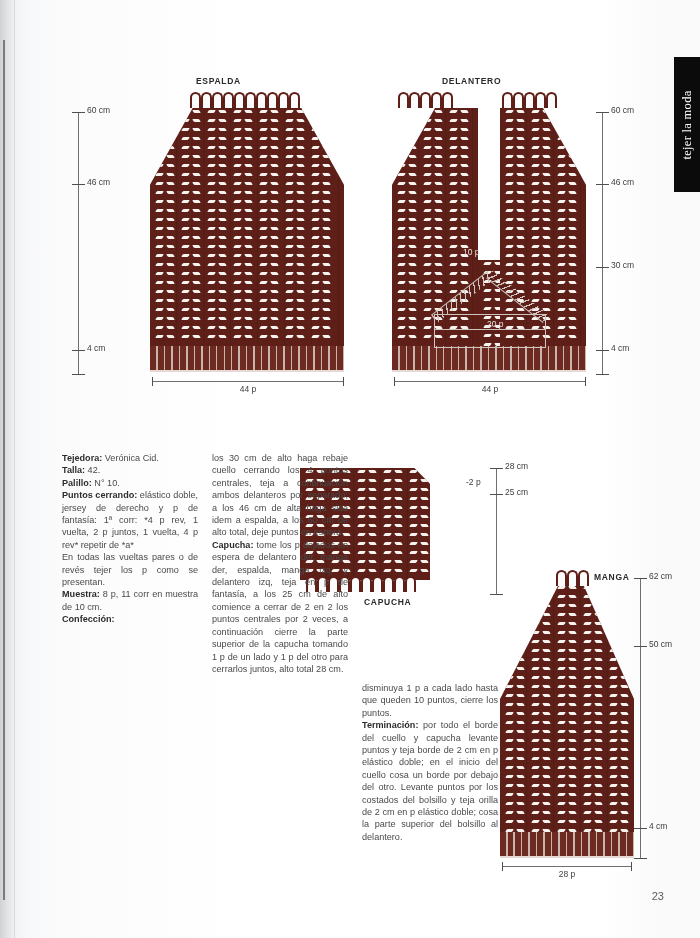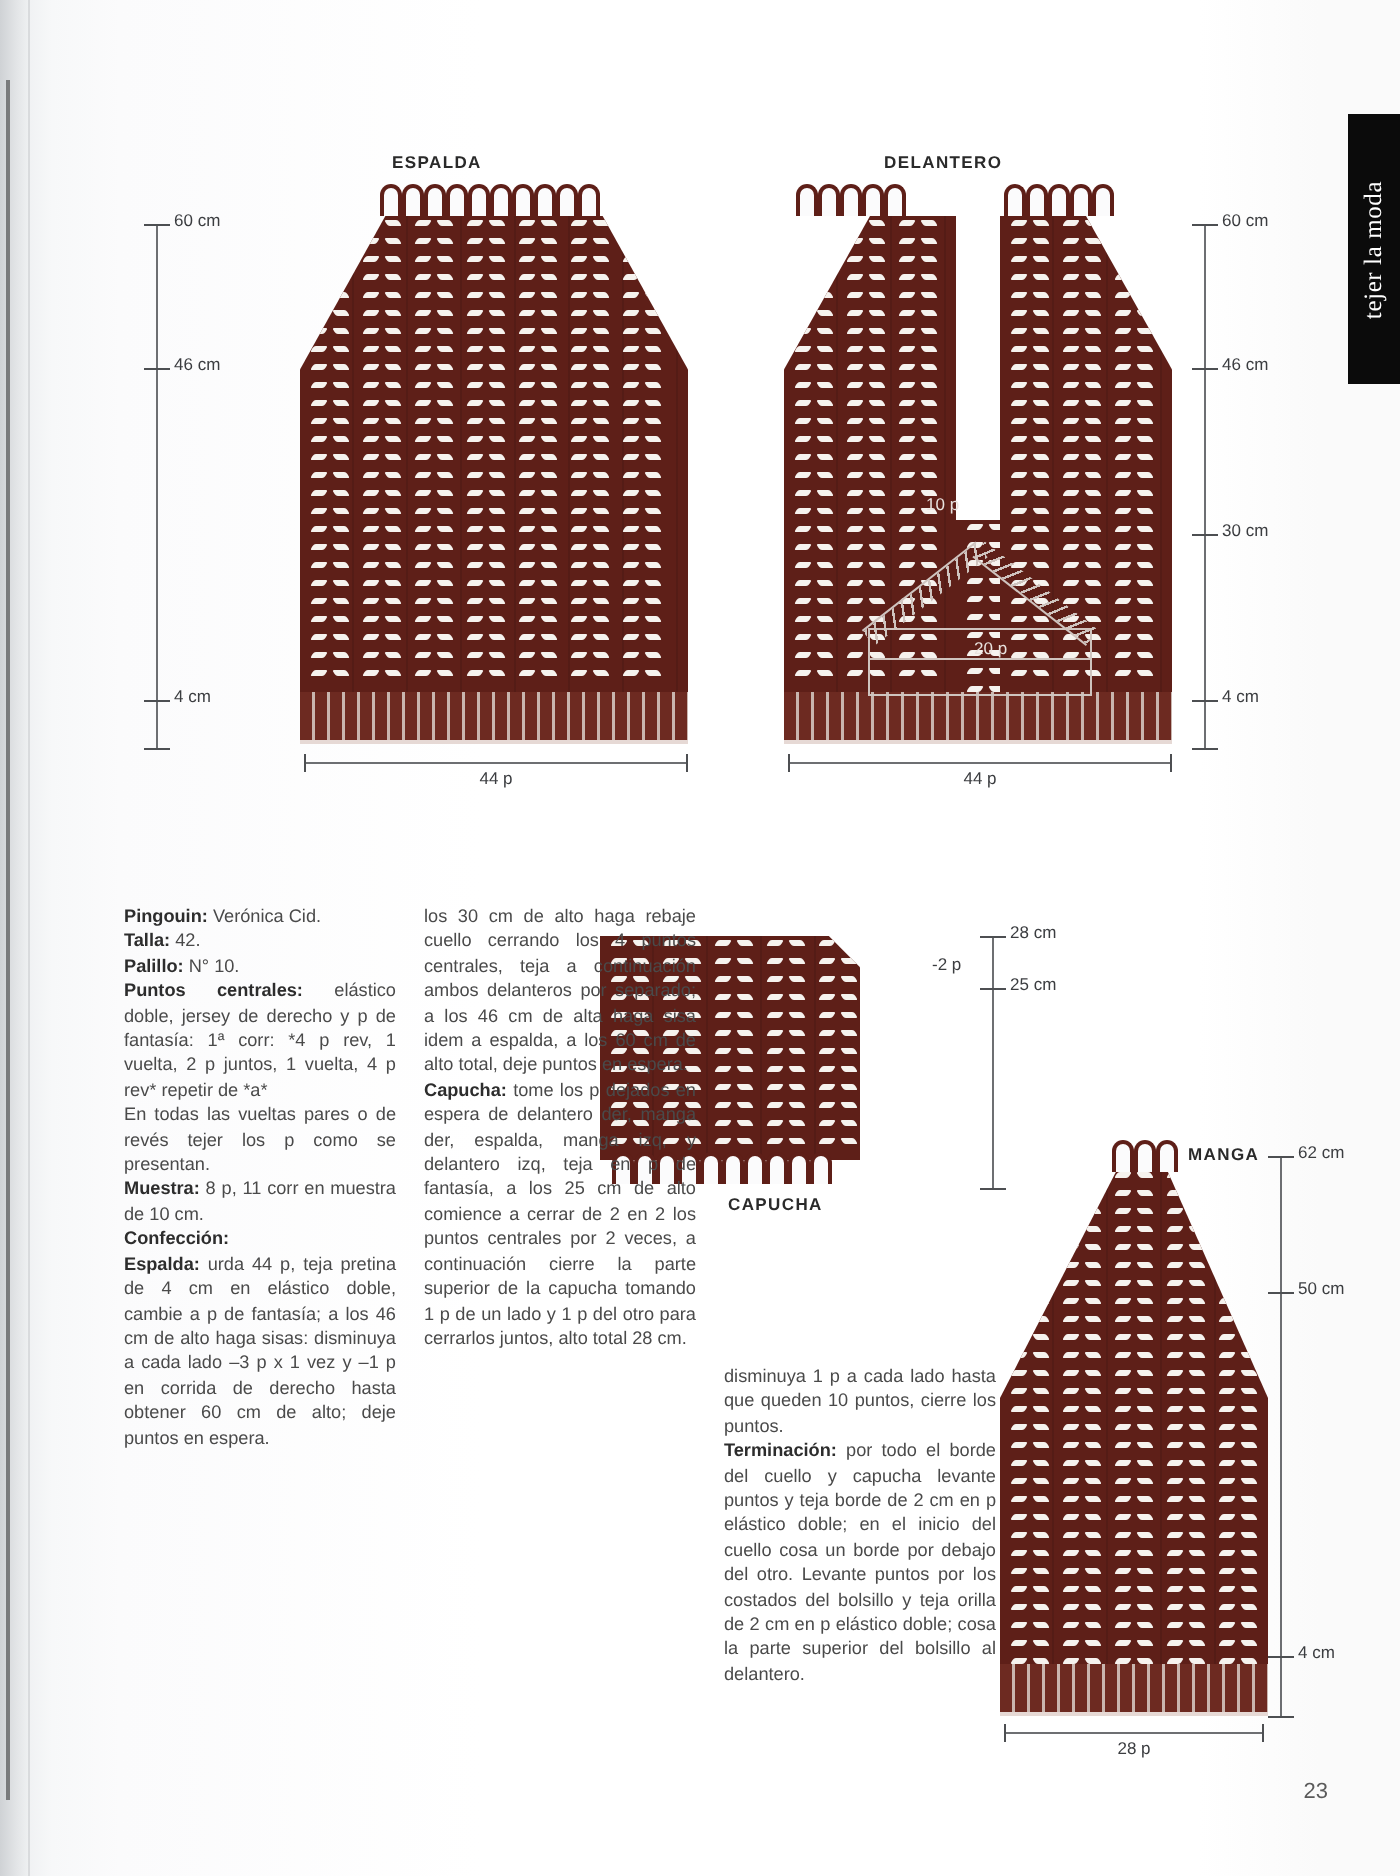--- a/index.html
+++ b/index.html
@@ -1454,28 +1454,27 @@
   <div class="hruler" style="left:502px;top:866px;width:130px;">
     <div class="bar"></div>
       <div class="end" style="left:0;"></div>
       <div class="end" style="right:0;"></div>
     <div class="lab">28 p</div>
   </div>
 
   <div class="cols">
     <div class="col c1">
       <div id="c1body">
-          <div class="p"><b>Pingouin:</b> Verónica Cid.</div>
+          <div class="p"><b>Tejedora:</b> Verónica Cid.</div>
           <div class="p"><b>Talla:</b> 42.</div>
           <div class="p"><b>Palillo:</b> N° 10.</div>
-          <div class="p"><b>Puntos centrales:</b> elástico doble, jersey de derecho y p de fantasía: 1ª corr: *4 p rev, 1 vuelta, 2 p juntos, 1 vuelta, 4 p rev* repetir de *a*</div>
+          <div class="p"><b>Puntos cerrando:</b> elástico doble, jersey de derecho y p de fantasía: 1ª corr: *4 p rev, 1 vuelta, 2 p juntos, 1 vuelta, 4 p rev* repetir de *a*</div>
           <div class="p">En todas las vueltas pares o de revés tejer los p como se presentan.</div>
           <div class="p"><b>Muestra:</b> 8 p, 11 corr en muestra de 10 cm.</div>
           <div class="p"><b>Confección:</b></div>
-          <div class="p"><b>Espalda:</b> urda 44 p, teja pretina de 4 cm en elástico doble, cambie a p de fantasía; a los 46 cm de alto haga sisas: disminuya a cada lado –3 p x 1 vez y –1 p en corrida de derecho hasta obtener 60 cm de alto; deje puntos en espera.</div>
         </div>
     </div>
     <div class="col c2">
         <div id="c2body">
           <div class="p">los 30 cm de alto haga rebaje cuello cerrando los 4 puntos centrales, teja a continuación ambos delanteros por separado; a los 46 cm de alta haga sisa idem a espalda, a los 60 cm de alto total, deje puntos en espera.</div>
           <div class="p"><b>Capucha:</b> tome los p dejados en espera de delantero der, manga der, espalda, manga izq, y delantero izq, teja en p de fantasía, a los 25 cm de alto comience a cerrar de 2 en 2 los puntos centrales por 2 veces, a continuación cierre la parte superior de la capucha tomando 1 p de un lado y 1 p del otro para cerrarlos juntos, alto total 28 cm.</div>
         </div>
       </div>
     <div class="col c3" style="top:230px;">
         <div id="c3body">

